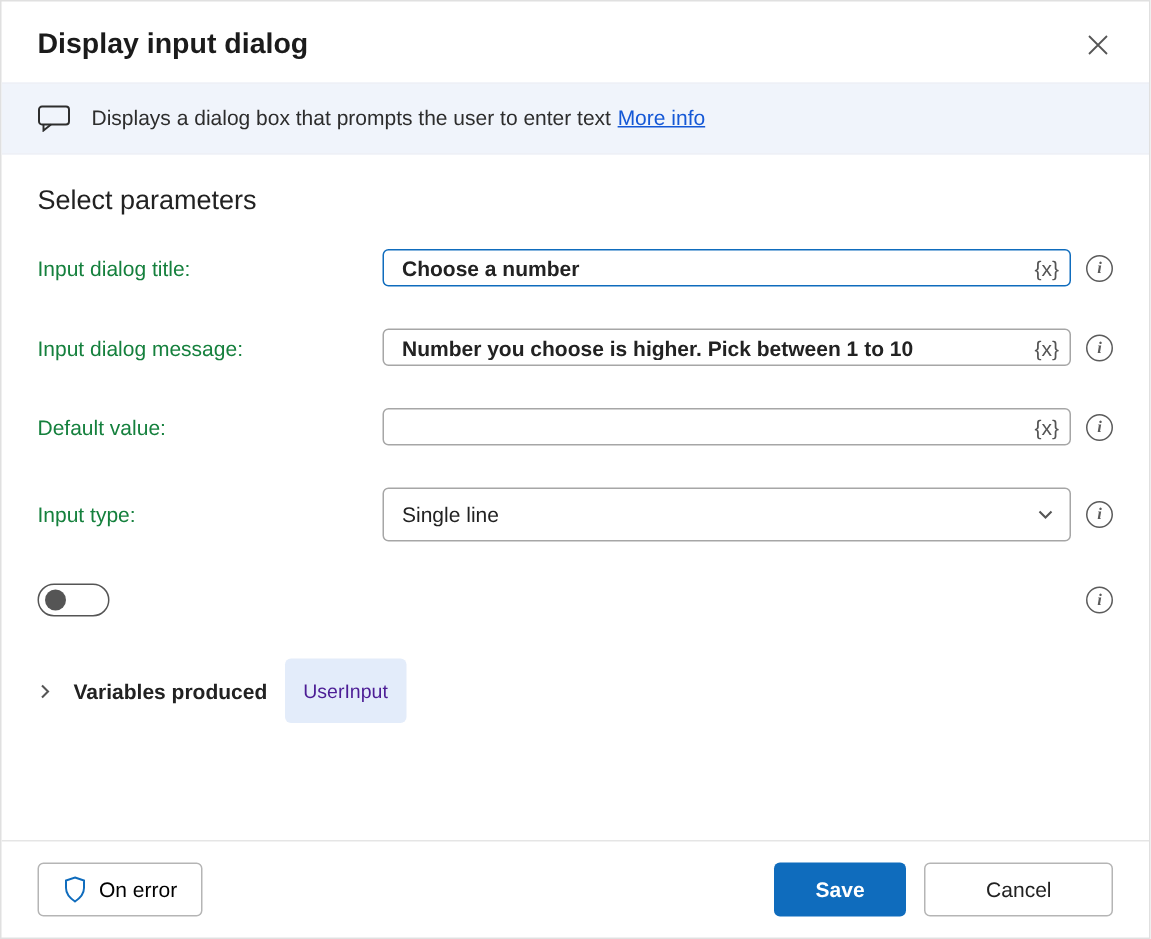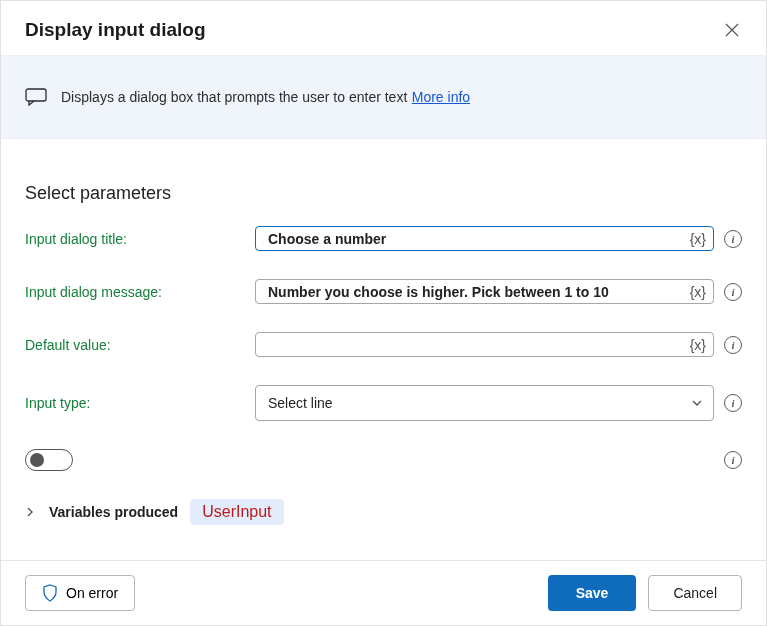--- a/index.html
+++ b/index.html
@@ -1,46 +1,46 @@
 <!DOCTYPE html>
 <html><head>
 <meta charset="utf-8">
 <style>
   * { box-sizing: border-box; font-family: "Segoe UI", Arial, sans-serif; }
   body { margin: 0; padding: 0; background: #fff; width: 767px; height: 626px; border: 1px solid #e0e0e0; position: relative; display: flex; flex-direction: column; }
   .header { display: flex; align-items: center; justify-content: space-between; padding: 18px 24px 14px 24px; }
   .title { font-size: 19px; font-weight: 600; color: #1b1b1b; }
   .close-btn { cursor: pointer; width: 20px; height: 20px; display: flex; align-items: center; justify-content: center; color: #555; }
-  .infobar { background: #f0f4fb; padding: 32px 24px; display: flex; align-items: center; gap: 14px; border-top: 1px solid #eef0f6; border-bottom: 1px solid #eef0f6; }
+  .infobar { background: #f0f4fb; padding: 14px 24px; display: flex; align-items: center; gap: 14px; border-top: 1px solid #eef0f6; border-bottom: 1px solid #eef0f6; }
   .infobar-text { font-size: 14px; color: #2d2d2d; }
   .moreinfo { color: #1558d6; text-decoration: underline; cursor: pointer; font-size: 14px; }
   .body { padding: 20px 24px 10px 24px; flex: 1; overflow: auto; }
-  .section-hdr { font-size: 18px; font-weight: 400; color: #222; margin-bottom: 22px; margin-top: 24px; }
+  .section-hdr { font-size: 18px; font-weight: 400; color: #222; margin-bottom: 22px; }
   .form-row { display: flex; align-items: center; margin-bottom: 28px; }
   .form-label { width: 230px; font-size: 14px; color: #15803d; }
   .field-wrap { flex: 1; display: flex; align-items: center; gap: 10px; }
   .text-input-wrap { flex: 1; position: relative; }
   .text-input { width: 100%; height: 25px; border: 1px solid #a6a6a6; border-radius: 4px; padding: 0 36px 0 12px; font-size: 14px; font-weight: 600; color: #222; }
   .text-input.selected { border: 1.5px solid #0f6cbd; }
   .var-token { position: absolute; right: 8px; top: 50%; transform: translateY(-50%); font-size: 14px; color: #555; cursor: pointer; user-select: none; }
   .info-icon { width: 18px; height: 18px; border: 1.5px solid #5b5b5b; border-radius: 50%; display: flex; align-items: center; justify-content: center; font-size: 11px; font-weight: 600; color: #5b5b5b; cursor: pointer; font-family: Georgia, serif; font-style: italic; }
   .select-wrap { flex: 1; position: relative; }
   .select-input { width: 100%; height: 36px; border: 1px solid #a6a6a6; border-radius: 4px; padding: 0 36px 0 12px; font-size: 14px; color: #222; background: #fff; cursor: pointer; display: flex; align-items: center; }
   .chevron { position: absolute; right: 10px; top: 50%; transform: translateY(-50%); pointer-events: none; }
   .toggle { width: 48px; height: 22px; border: 1px solid #555; border-radius: 11px; position: relative; background: #fff; cursor: pointer; }
   .toggle-knob { width: 14px; height: 14px; border-radius: 50%; background: #555; position: absolute; top: 3px; left: 4px; }
   .vars-row { display: flex; align-items: center; gap: 12px; margin-top: 20px; }
   .chev-right { width: 12px; color: #555; cursor: pointer; }
   .vars-title { font-size: 14px; font-weight: 600; color: #222; }
-  .var-pill { background: #e3ecfa; color: #b91c1c; font-size: 16px; padding: 4px 12px; border-radius: 4px; cursor: pointer; }
+  .var-pill { background: #e3ecfa; color: #4c1d95; font-size: 13px; padding: 14px 12px; border-radius: 4px; cursor: pointer; }
   .footer { border-top: 1px solid #e5e5e5; padding: 14px 24px; display: flex; align-items: center; justify-content: space-between; gap: 27px; }
   .onerror-btn { display: flex; align-items: center; gap: 8px; border: 1px solid #b5b5b5; border-radius: 4px; background: #fff; padding: 8px 16px; font-size: 14px; cursor: pointer; }
   .right-btns { display: flex; gap: 12px; }
   .btn-primary { background: #0f6cbd; color: #fff; border: none; border-radius: 4px; padding: 9px 28px; font-size: 14px; font-weight: 600; cursor: pointer; }
-  .btn-secondary { background: #fff; color: #222; border: 1px solid #b5b5b5; border-radius: 4px; padding: 9px 24px; font-size: 14px; cursor: pointer; }
+  .btn-secondary { background: #fff; color: #222; border: 1px solid #b5b5b5; border-radius: 4px; padding: 9px 40px; font-size: 14px; cursor: pointer; }
   .x-icon svg, .chev-right svg, .chevron svg { display: block; }
 </style>
 </head>
 <body>
 
 <div class="header">
   <div class="title">Display input dialog</div>
   <div class="close-btn x-icon">
     <svg width="14" height="14" viewBox="0 0 14 14">
         <path d="M1 1 L13 13 M13 1 L1 13" stroke="#555" stroke-width="1.2" fill="none"></path>
@@ -93,21 +93,21 @@
       </div>
       <div class="info-icon">i</div>
     </div>
   </div>
 
   <div class="form-row">
     <div class="form-label">Input type:</div>
     <div class="field-wrap">
       <div class="select-wrap">
         <div class="select-input">
-          <span>Select line</span>
+          <span>Single line</span>
         </div>
         <span class="chevron">
           <svg width="14" height="14" viewBox="0 0 14 14">
               <path d="M3 5 L7 9 L11 5" stroke="#555" stroke-width="1.4" fill="none"></path>
             </svg>
         </span>
       </div>
       <div class="info-icon">i</div>
     </div>
   </div>

